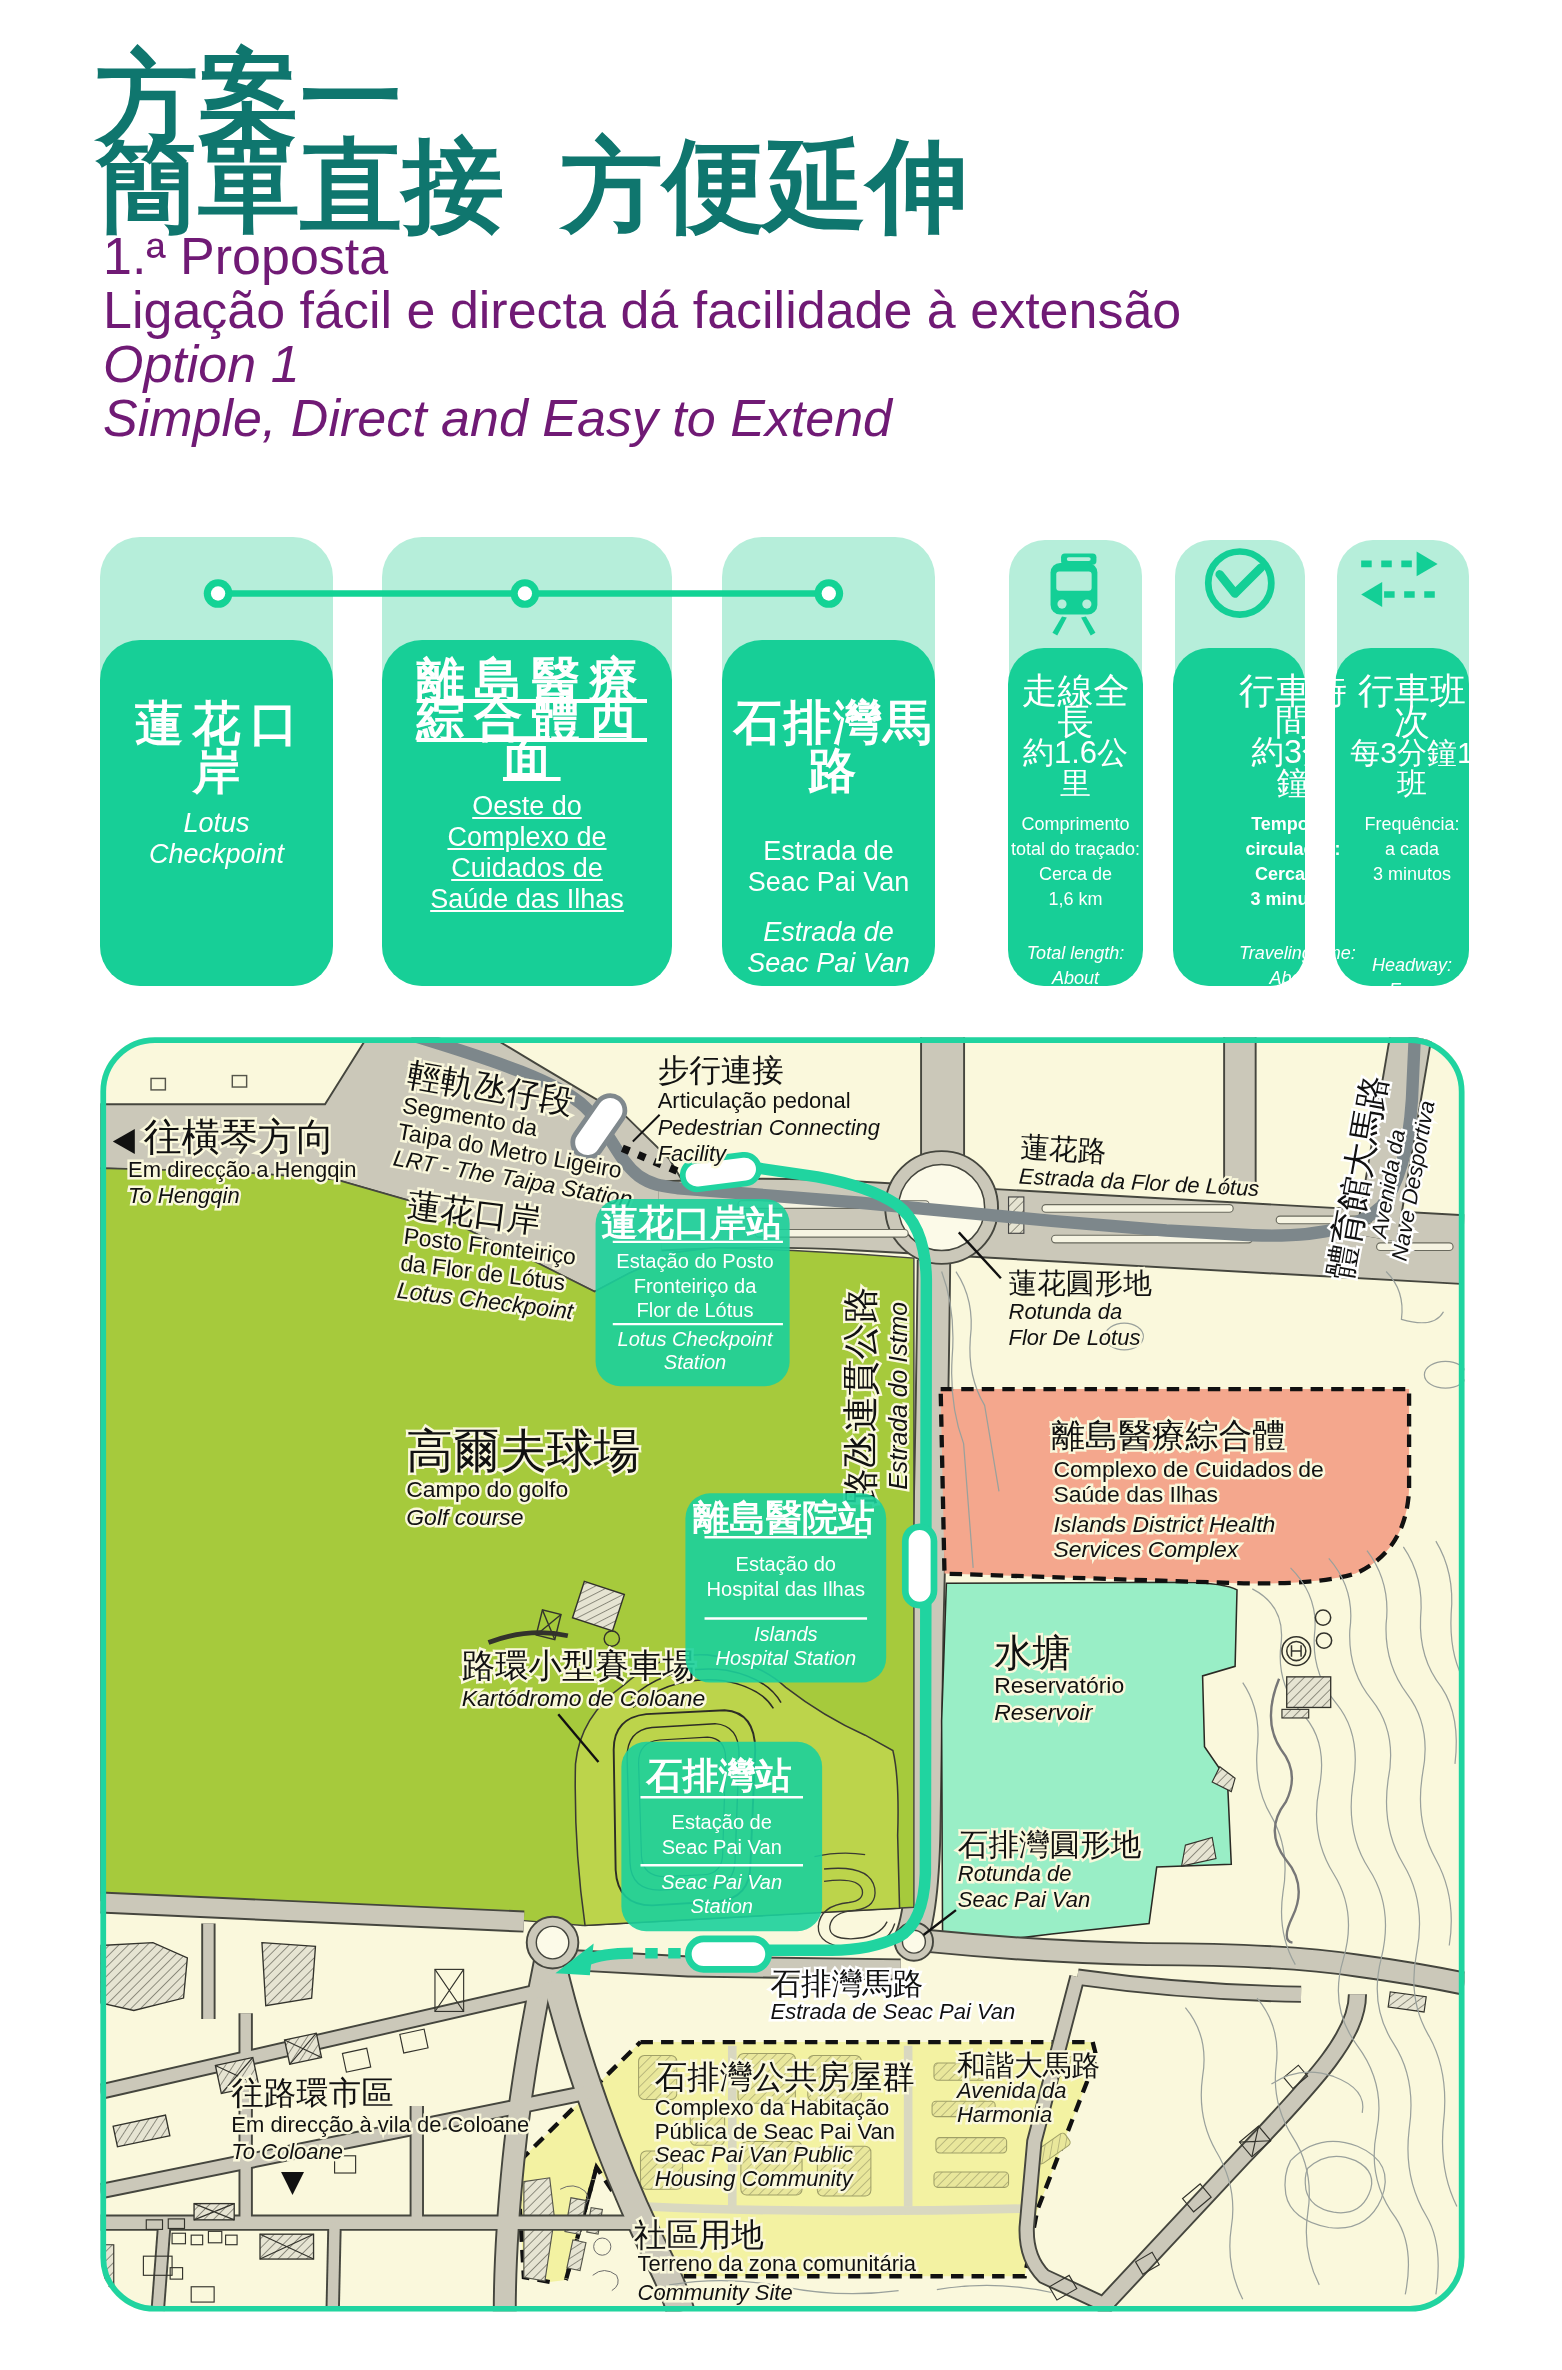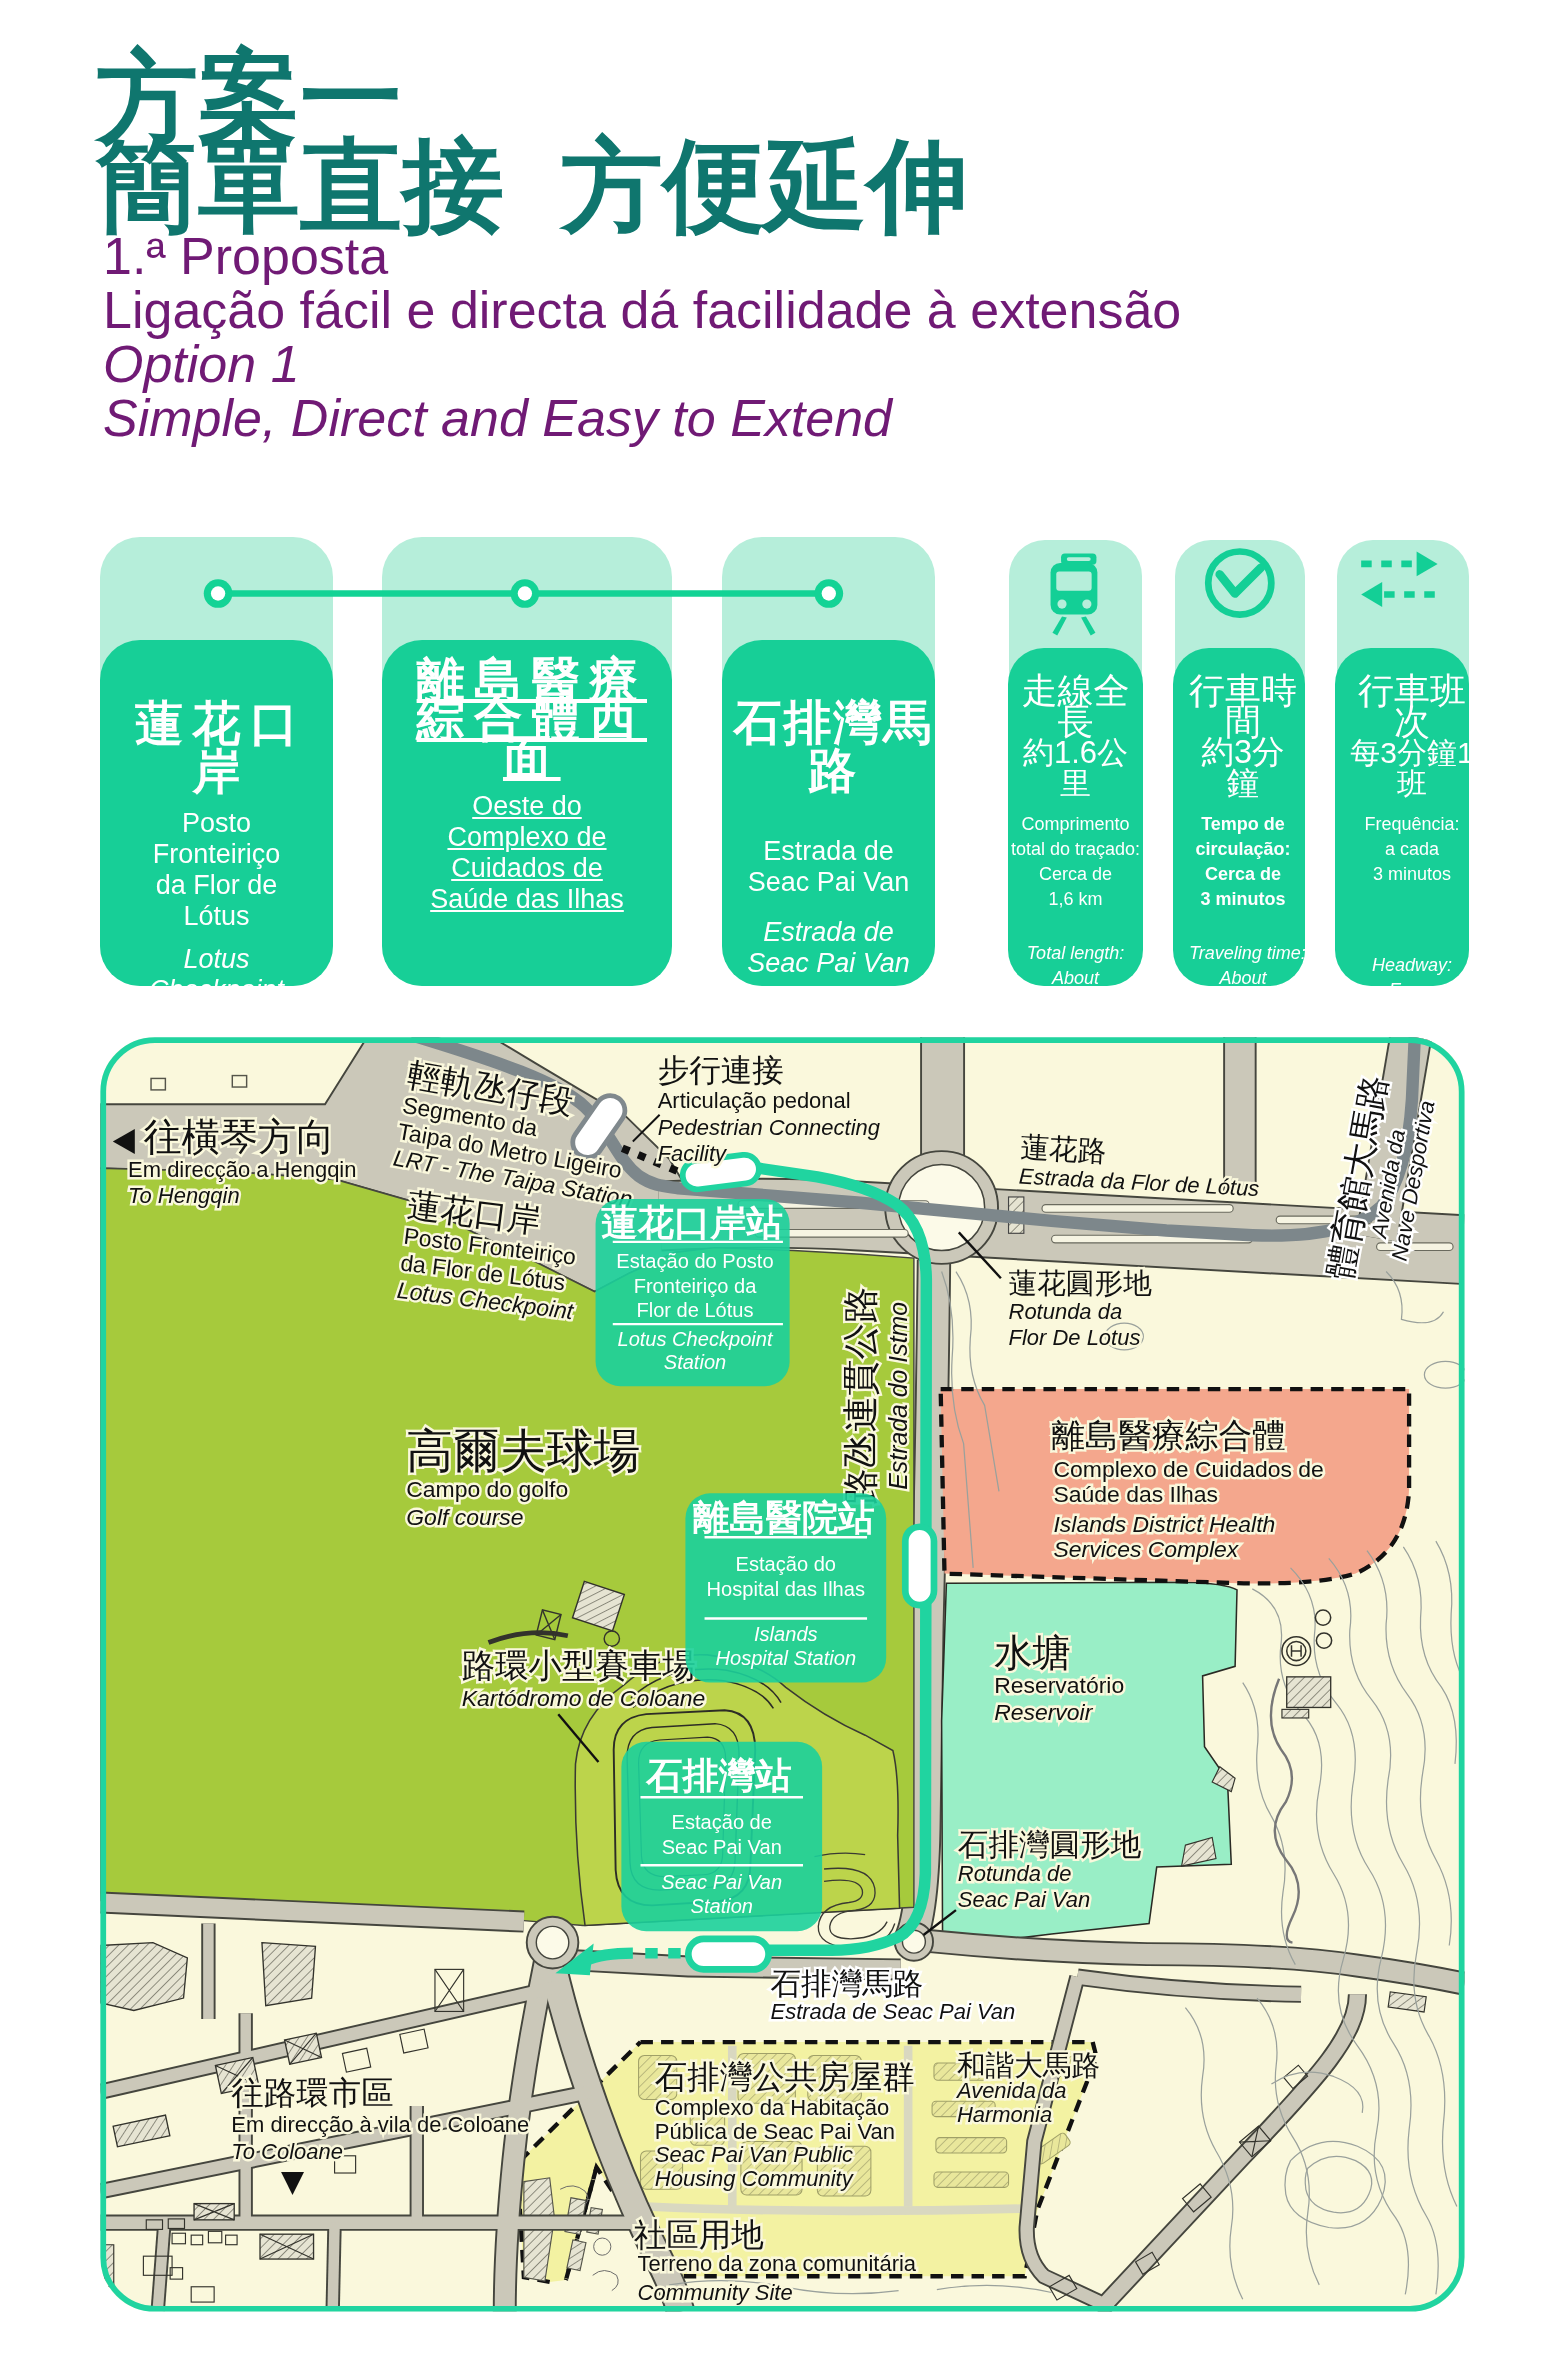--- a/index.html
+++ b/index.html
@@ -67,39 +67,38 @@
 
 <div class="card-dark" style="left:100px;top:640px;width:233px;height:346px;"></div>
 <div class="card-dark" style="left:382px;top:640px;width:290px;height:346px;"></div>
 <div class="card-dark" style="left:722px;top:640px;width:213px;height:346px;"></div>
 <div class="card-dark" style="left:1008px;top:648px;width:135px;height:338px;border-radius:36px;"></div>
 <div class="card-dark" style="left:1173px;top:648px;width:132px;height:338px;border-radius:36px;"></div>
 <div class="card-dark" style="left:1335px;top:648px;width:134px;height:338px;border-radius:36px;"></div>
 
 <div class="cardtxt" style="left:100px;top:700px;width:233px;">
   <div class="ct-cn" style="margin-left:9.6px;">蓮花口岸</div>
-  <div class="ct-pt" style="margin-top:12.4px;">Posto<br>Fronteiriço<br>da Flor de<br>Lótus</div>
   <div class="ct-it" style="margin-top:11.5px;">Lotus<br>Checkpoint</div>
 </div>
 <div class="cardtxt" style="left:382px;top:660px;width:290px;text-decoration:underline;">
   <div class="ct-cn" style="margin-left:9.6px;line-height:39px;">離島醫療<br>綜合體西面</div>
   <div class="ct-pt" style="margin-top:14.3px;">Oeste do<br>Complexo de<br>Cuidados de<br>Saúde das Ilhas</div>
 </div>
 <div class="cardtxt" style="left:722px;top:699px;width:213px;">
   <div class="ct-cn" style="margin-left:9.6px;letter-spacing:1.9px;">石排灣馬路</div>
   <div class="ct-pt" style="margin-top:41px;">Estrada de<br>Seac Pai Van</div>
   <div class="ct-it" style="margin-top:19px;">Estrada de<br>Seac Pai Van</div>
 </div>
 <div class="cardtxt" style="left:1008px;top:675px;width:135px;">
   <div class="ic-cn">走線全長</div>
   <div class="ic-cn" style="font-size:31px;">約1.6公里</div>
   <div class="ic-pt" style="margin-top:13.4px;">Comprimento<br>total do traçado:<br>Cerca de<br>1,6 km</div>
   <div class="ic-it" style="margin-top:29px;">Total length:<br>About<br>1.6 km</div>
 </div>
-<div class="cardtxt" style="left:1189px;top:675px;width:108px;">
+<div class="cardtxt" style="left:1239px;top:675px;width:108px;">
   <div class="ic-cn">行車時間</div>
   <div class="ic-cn" style="font-size:32.5px;">約3分鐘</div>
   <div class="ic-pt" style="margin-top:13.4px;font-weight:bold;">Tempo de<br>circulação:<br>Cerca de<br>3 minutos</div>
   <div class="ic-it" style="margin-top:29px;">Traveling time:<br>About<br>3 minutes</div>
 </div>
 <div class="cardtxt" style="left:1345px;top:675px;width:134px;">
   <div class="ic-cn">行車班次</div>
   <div class="ic-cn" style="font-size:30px;">每3分鐘1班</div>
   <div class="ic-pt" style="margin-top:13.4px;">Frequência:<br>a cada<br>3 minutos</div>
   <div class="ic-it" style="margin-top:66px;">Headway:<br>Every<br>3 minutes</div>

